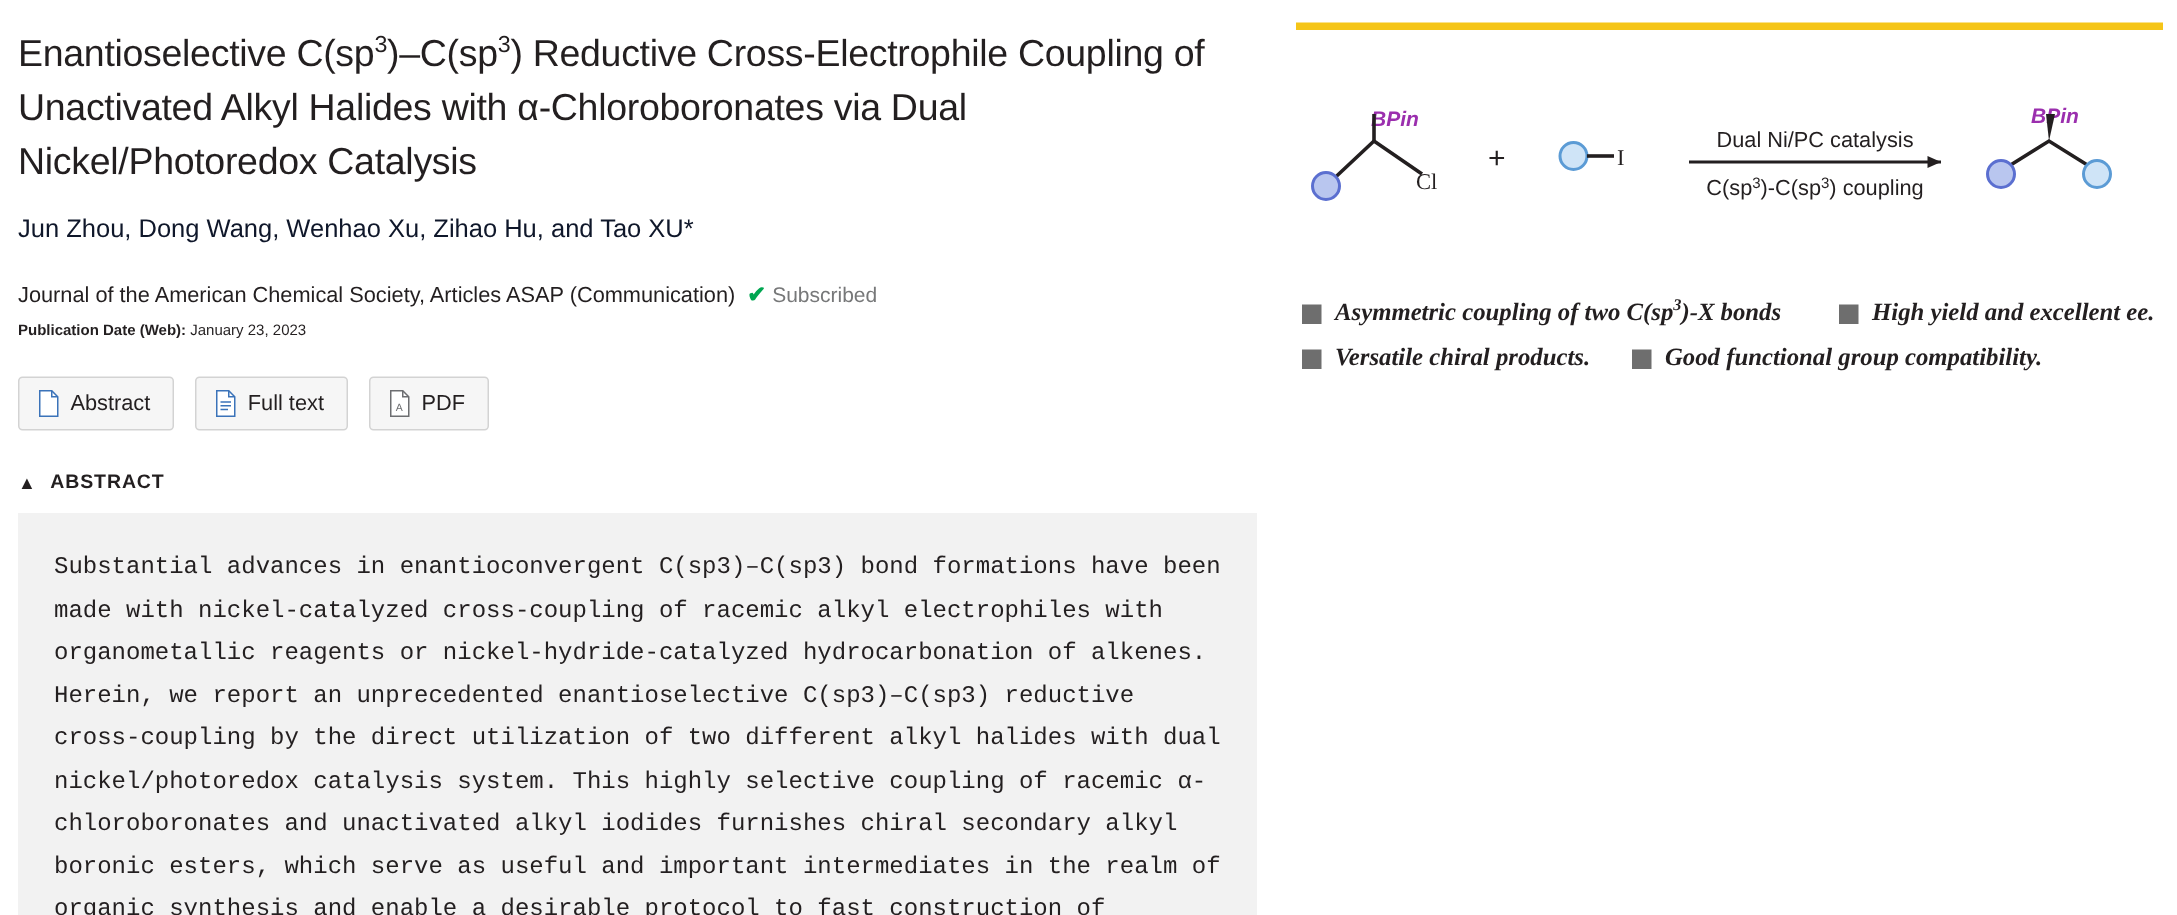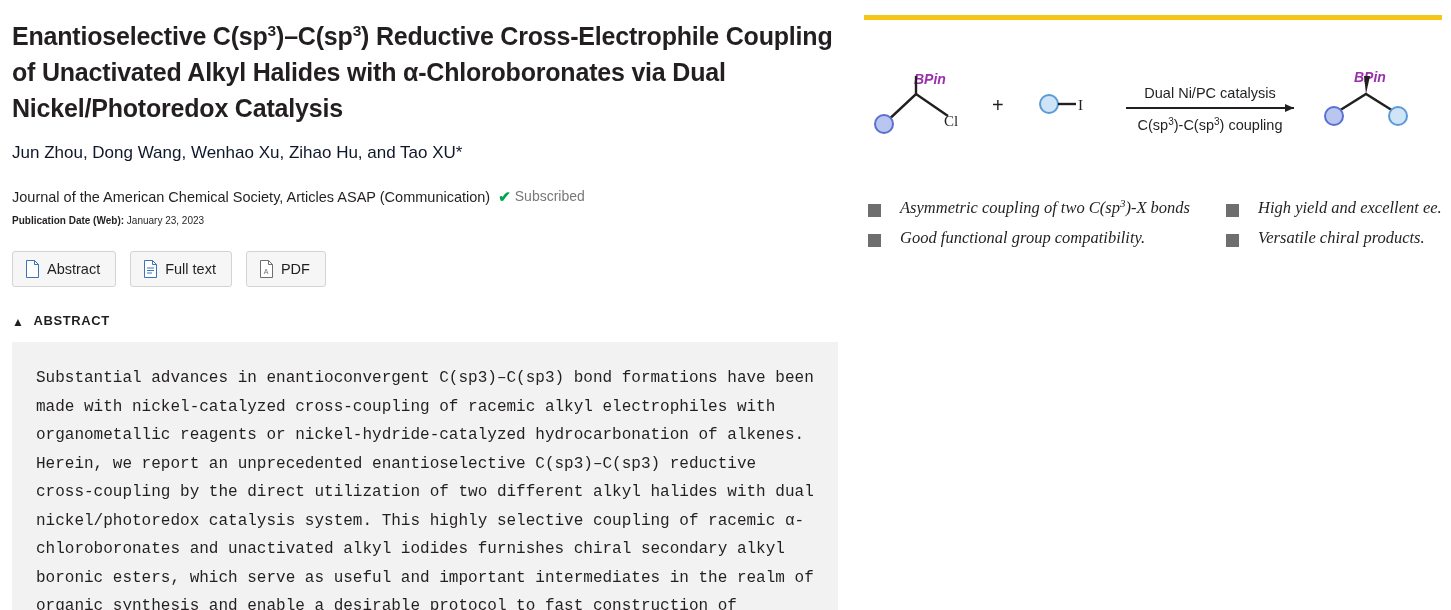--- a/index.html
+++ b/index.html
@@ -19,21 +19,21 @@
   }
   
   .left {
     width: 860px;
     padding: 18px 20px 0 12px;
     position: relative;
   }
   .title {
     font-size: 25px;
     line-height: 36px;
-    font-weight: 700;
+    font-weight: 400;
     letter-spacing: -0.2px;
     color: #231f20;
     margin: 0 0 16px 0;
     max-width: 830px;
   }
   .title sup { font-size: 0.62em; vertical-align: super; line-height: 0; }
   .authors {
     font-size: 17px;
     line-height: 22px;
     color: #0f172a;
@@ -147,21 +147,21 @@
   .bullets {
     position: absolute;
     left: 4px; top: 162px;
     width: 578px;
     font-family: "Liberation Serif", serif;
   }
   .bullet-row {
     display: flex;
     margin-bottom: 11px;
   }
-  .bullet-col { display: flex; align-items: flex-end; gap: 19px; }
+  .bullet-col { display: flex; align-items: center; gap: 9px; font-weight: bold; }
   .bullet-col.c1 { width: 358px; }
   .bullet-col.c2 { width: 220px; }
   .sq {
     width: 13px; height: 13px;
     background: #6e6e6e;
     flex: 0 0 auto;
     margin-top: 3px;
   }
   .bullet-text {
     font-style: italic;
@@ -273,27 +273,27 @@
           <div class="bullet-col c1">
             <span class="sq"></span>
             <span class="bullet-text"><span>Asymmetric coupling of two C(sp</span><sup>3</sup><span>)-X bonds</span></span>
           </div>
           <div class="bullet-col c2">
             <span class="sq"></span>
             <span class="bullet-text">High yield and excellent ee.</span>
           </div>
         </div>
         <div class="bullet-row">
+          <div class="bullet-col c2">
+            <span class="sq"></span>
+            <span class="bullet-text">Versatile chiral products.</span>
+          </div>
           <div class="bullet-col c1">
             <span class="sq"></span>
             <span class="bullet-text">Good functional group compatibility.</span>
           </div>
-          <div class="bullet-col c2">
-            <span class="sq"></span>
-            <span class="bullet-text">Versatile chiral products.</span>
-          </div>
         </div>
       </div>
 
     </div>
   </div>
 
 </div>
 
 </body></html>

